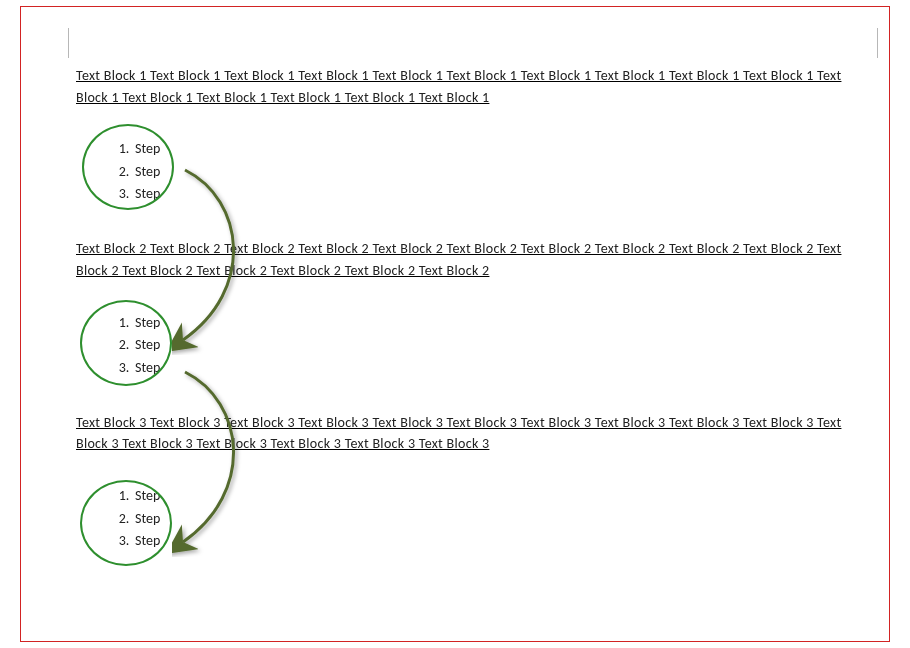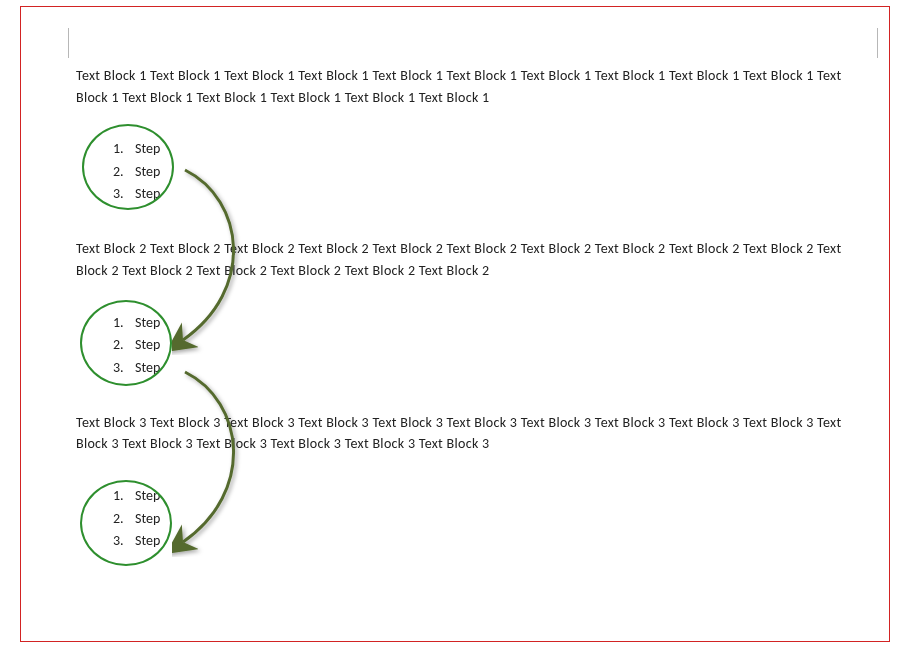--- a/index.html
+++ b/index.html
@@ -37,20 +37,21 @@
       right: 32px;
       border-left: none;
       border-bottom: none;
       border-right: 1px solid #b7b7b7;
     }
     .content-area {
       position: absolute;
       top: 65px;
       left: 76px;
       right: 50px;
+      text-decoration: underline;
     }
     .text-block {
       font-size: 14px;
       color: #222;
       line-height: 1.55;
       letter-spacing: 0.3px;
       margin-bottom: 20px;
     }
     .steps-wrapper {
       position: relative;
@@ -59,20 +60,21 @@
     }
     .steps-list {
       position: absolute;
       left: 37px;
       top: 10px;
     }
     .step-item {
       font-size: 14px;
       color: #222;
       line-height: 1.6;
+      text-align: center;
     }
     .step-num {
       display: inline-block;
       width: 22px;
     }
     .circle-annotation {
       position: absolute;
       border: 2.5px solid #2e8f2e;
       border-radius: 50%;
       pointer-events: none;

